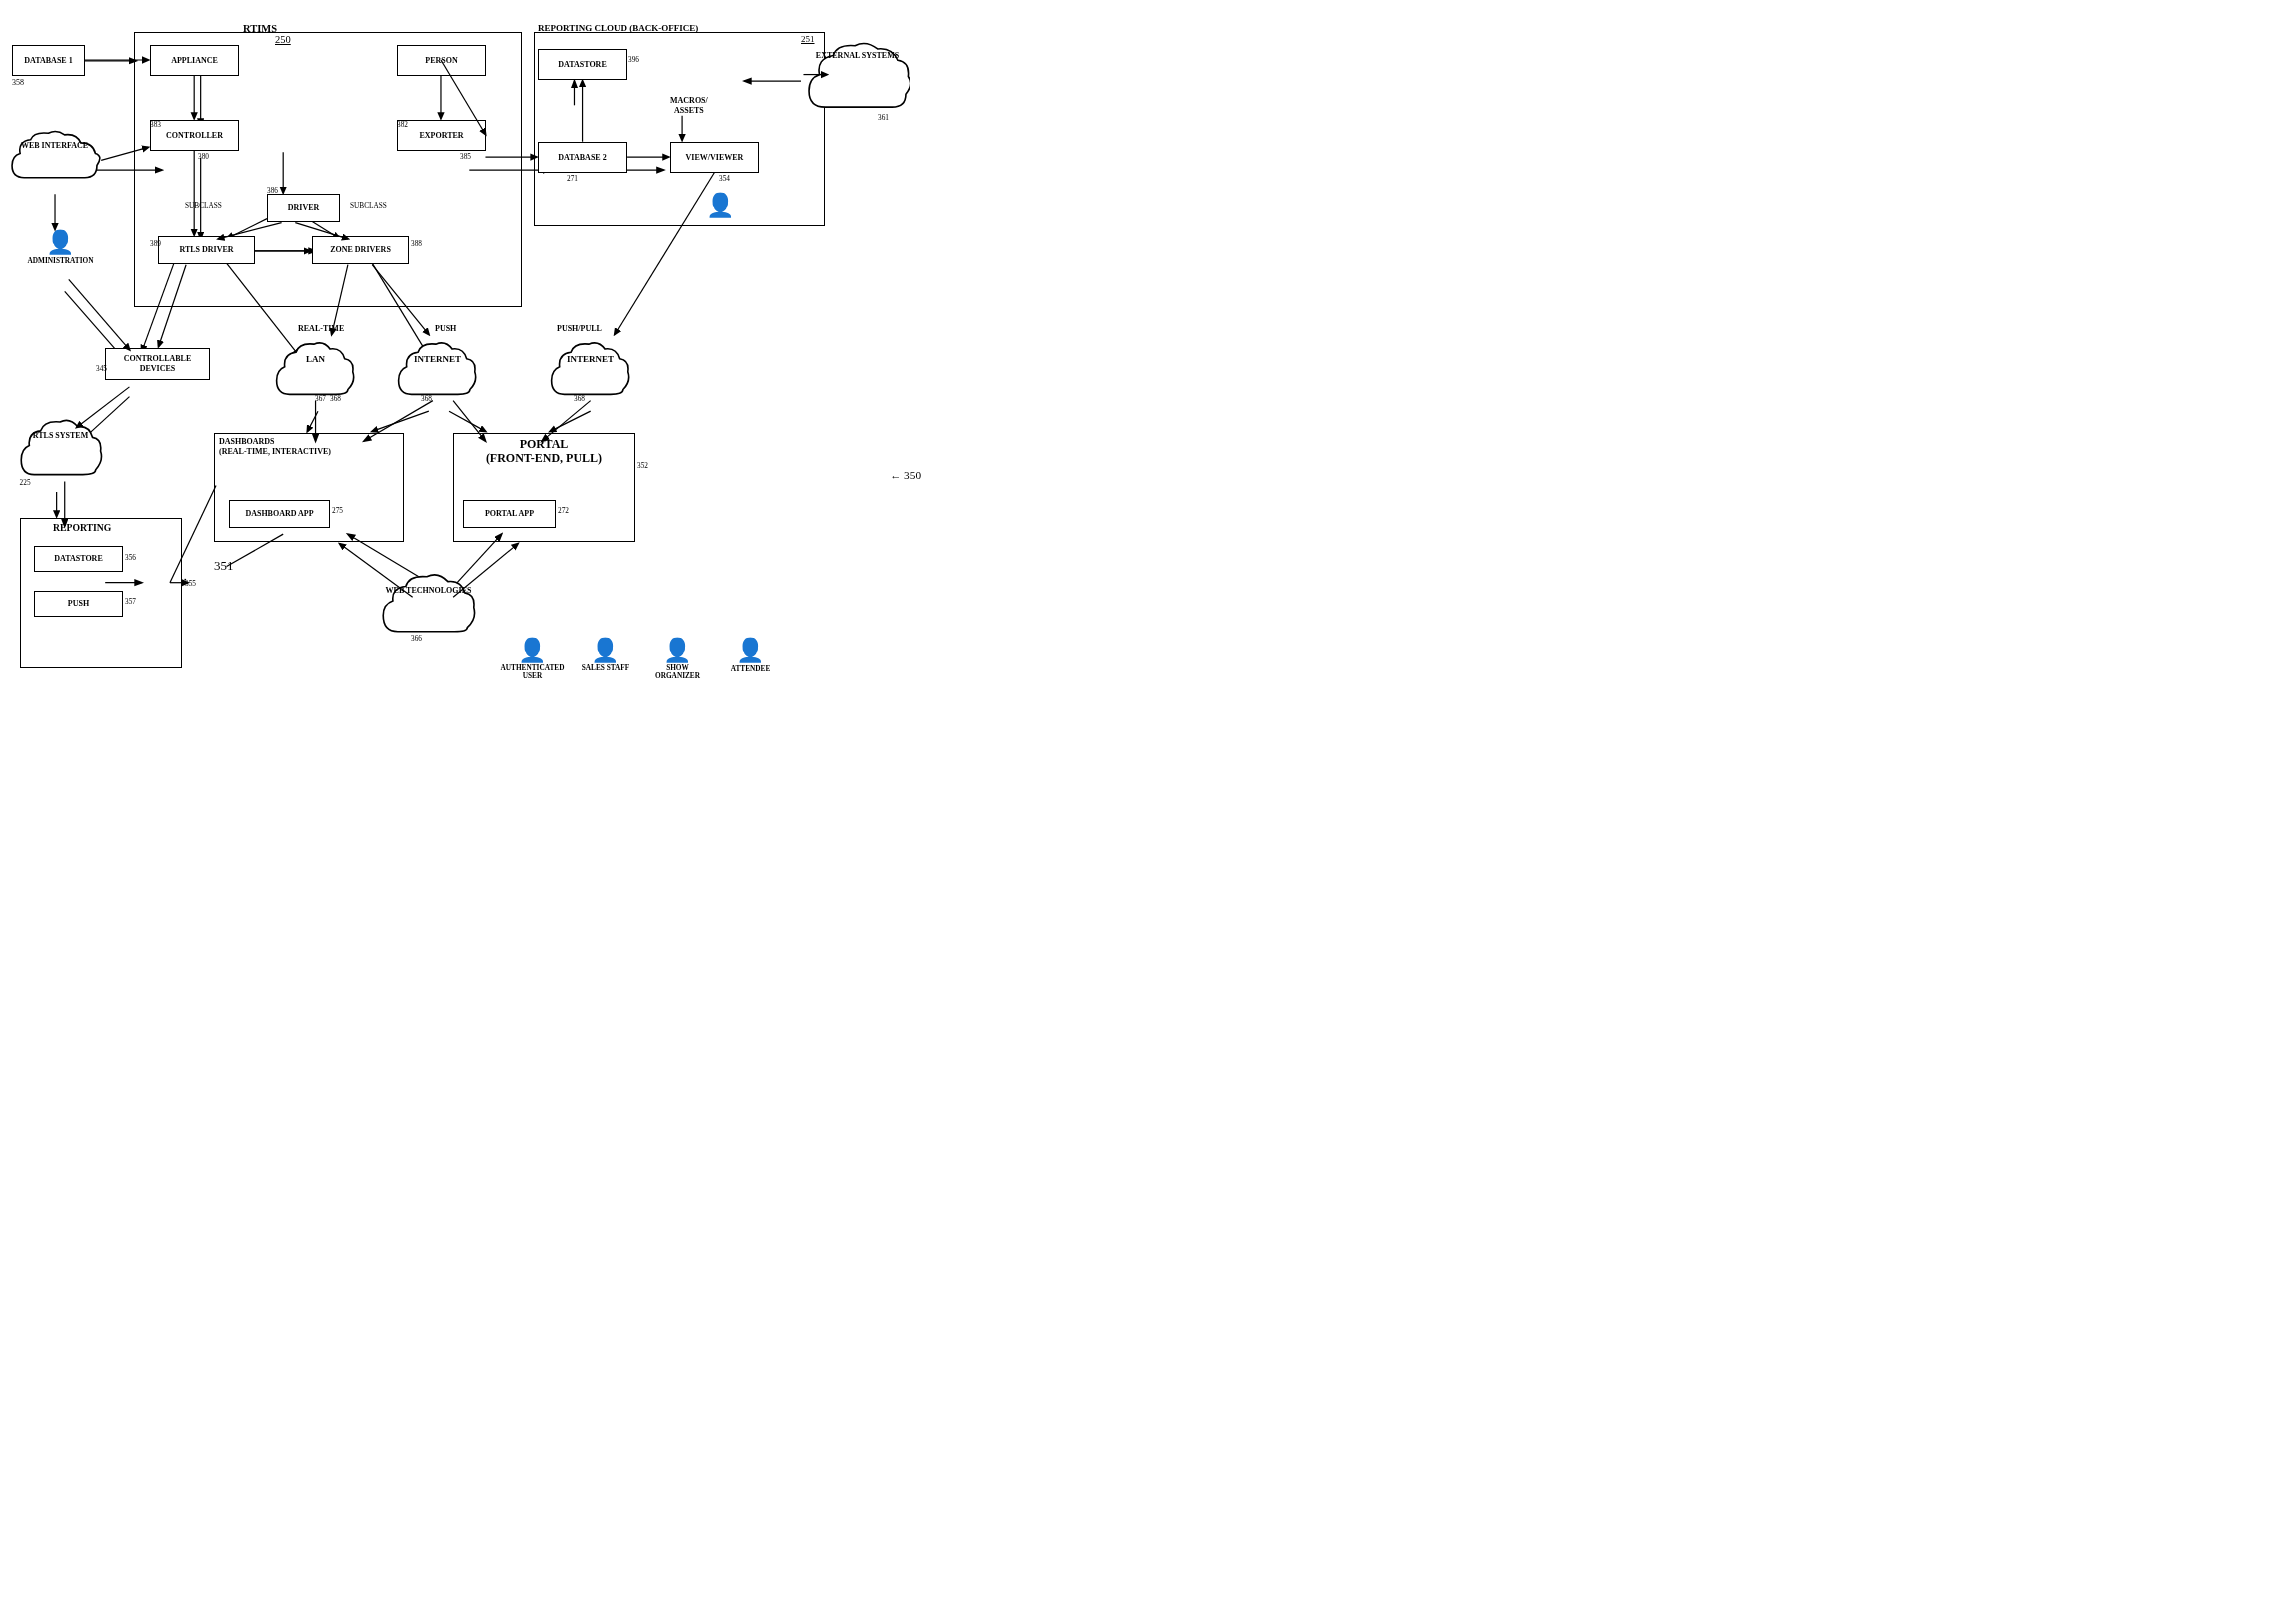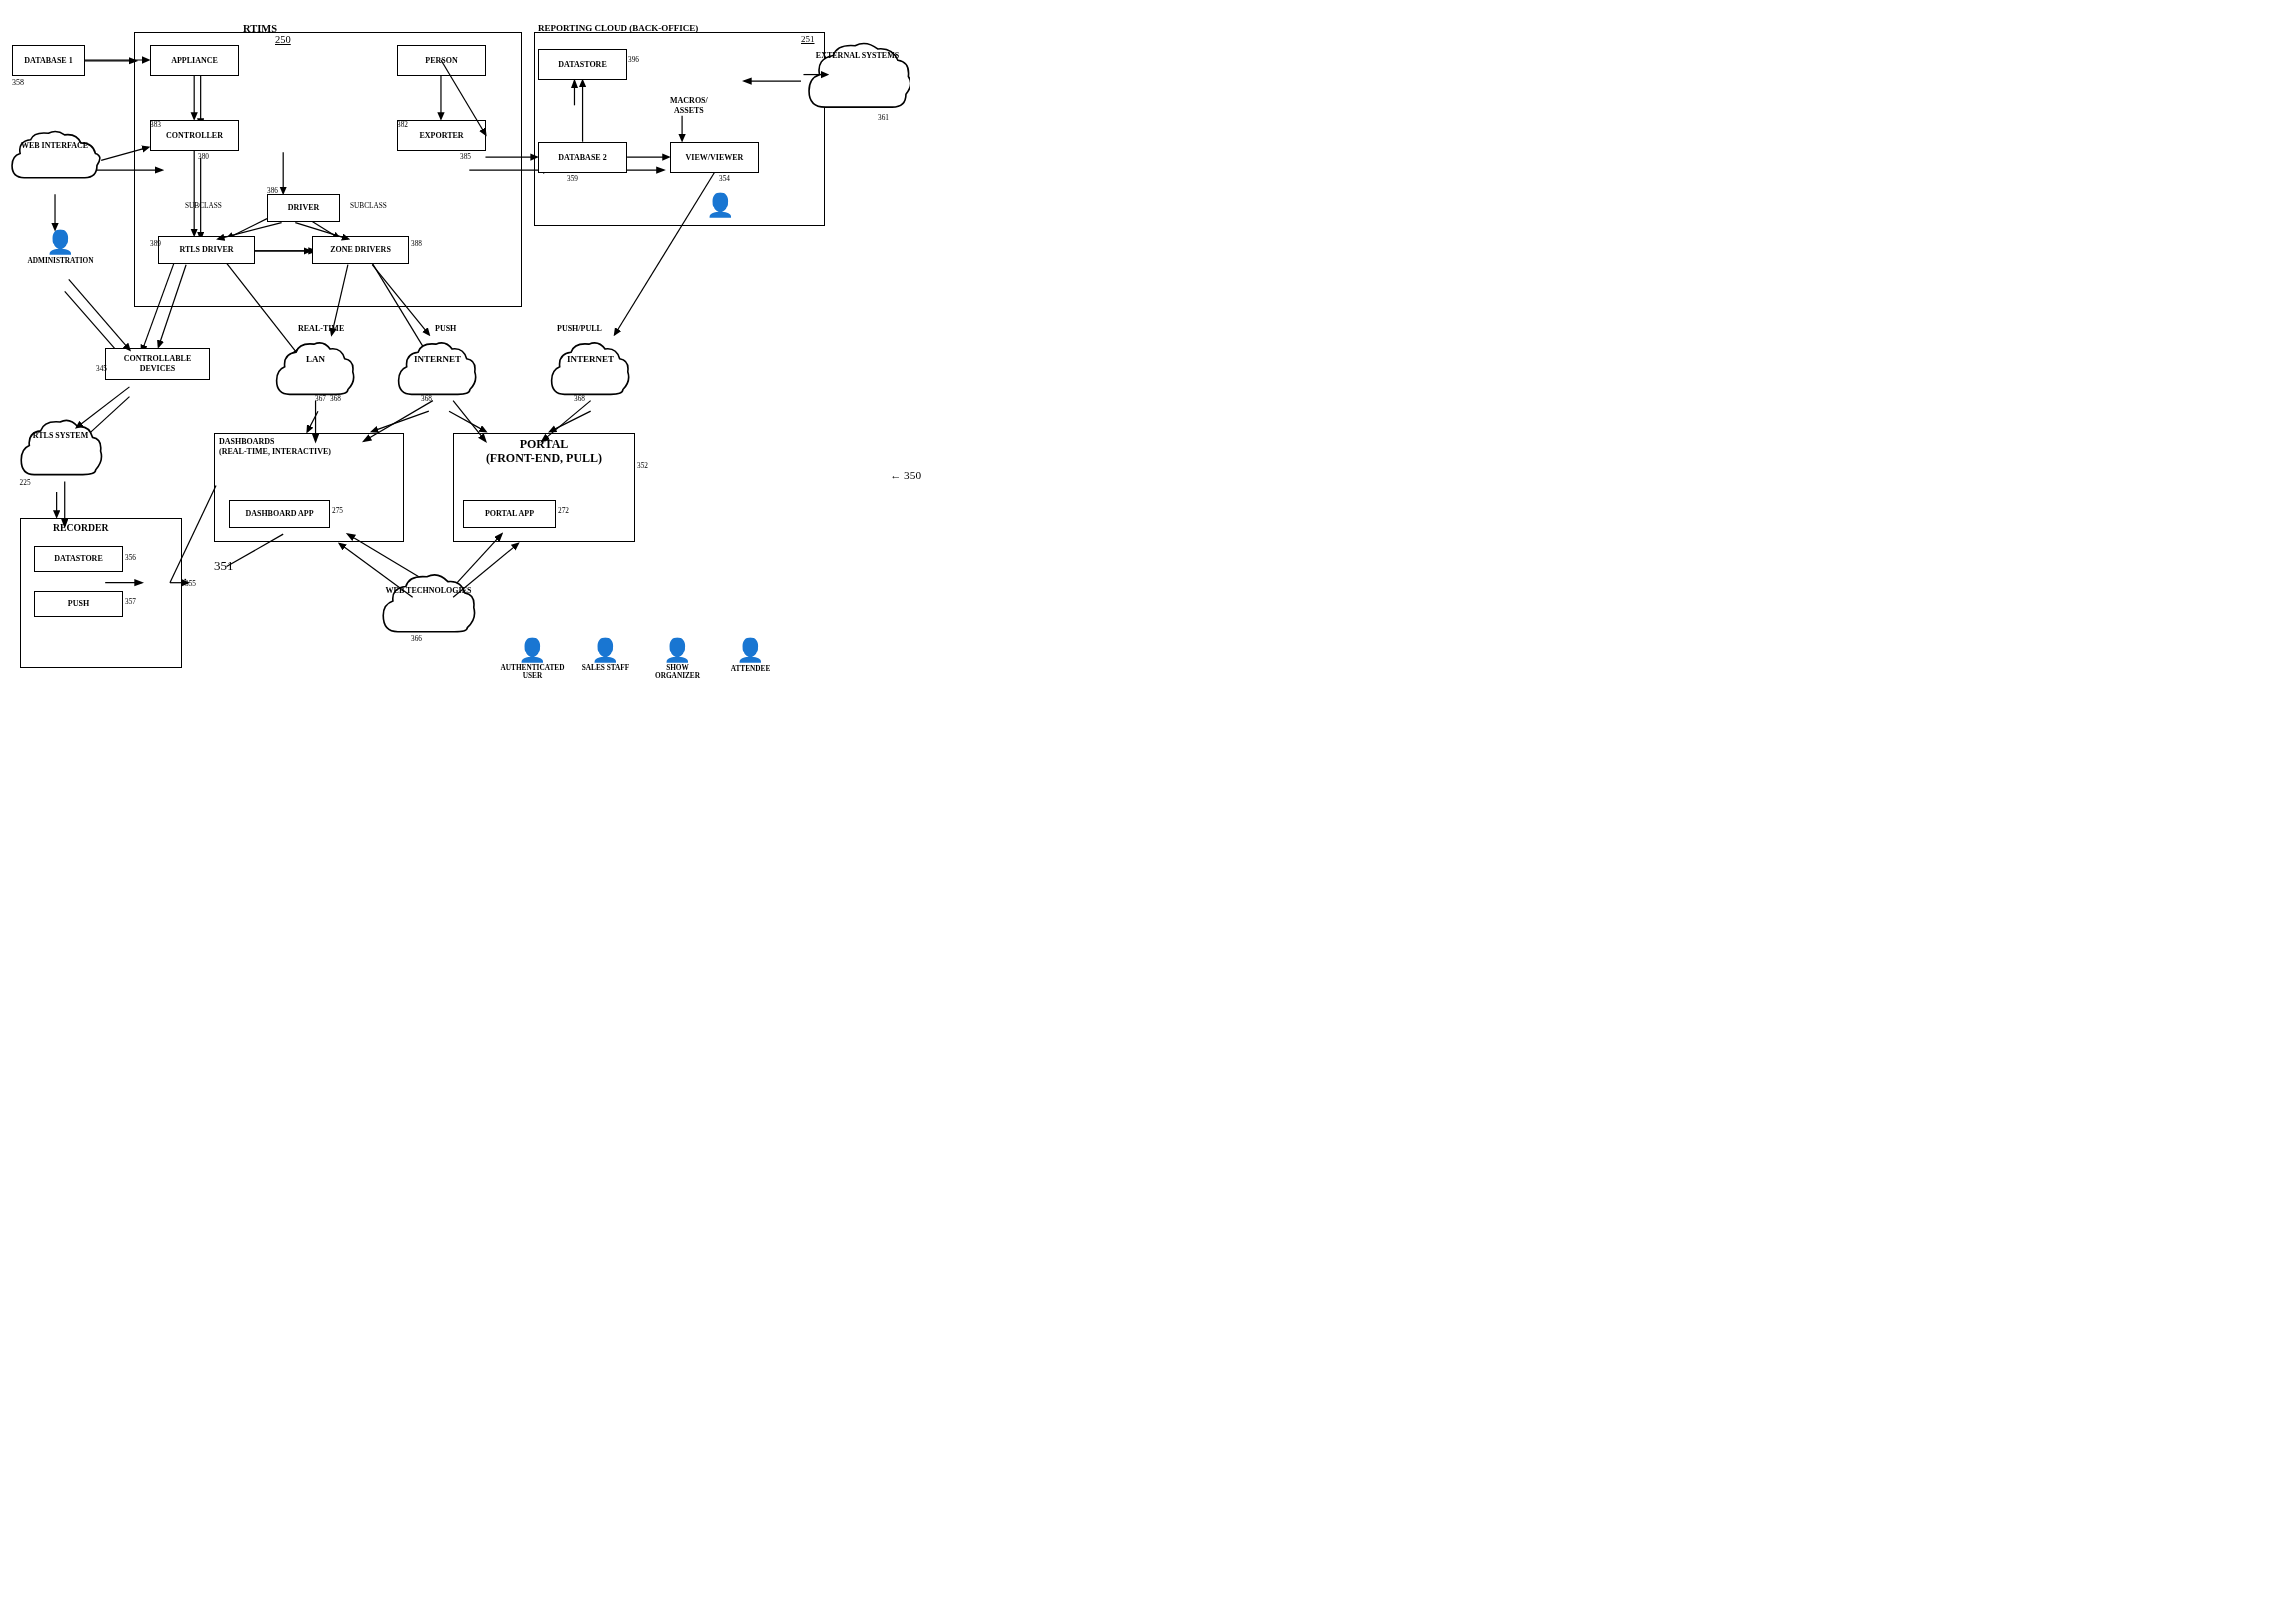--- a/index.html
+++ b/index.html
@@ -136,21 +136,21 @@
   <div class="label label-bold" style="left:243px; top:23px; font-size:10.5px;">RTIMS</div>
   <div class="label" style="left:275px; top:34px; font-size:10.5px; text-decoration:underline;">250</div>
 
   <div class="outer-box" style="left:534px; top:32px; width:291px; height:194px;">
   </div>
   <div class="label label-bold" style="left:538px; top:23px; font-size:9px;">REPORTING CLOUD (BACK-OFFICE)</div>
   <div class="label" style="left:801px; top:34px; font-size:9px; text-decoration:underline;">251</div>
 
   <div class="outer-box" style="left:20px; top:518px; width:162px; height:150px;">
   </div>
-  <div class="label label-bold" style="left:53px; top:522px; font-size:9.7px;">RECORDER</div>
+  <div class="label label-bold" style="left:53px; top:522px; font-size:9.7px;">REPORTING</div>
 
   <div class="outer-box" style="left:214px; top:433px; width:190px; height:109px;">
   </div>
   <div class="label label-bold" style="left:219px; top:437px; font-size:8px; line-height:1.2; text-align:left; width:182px;">DASHBOARDS<br>(REAL-TIME, INTERACTIVE)</div>
 
   <div class="outer-box" style="left:453px; top:433px; width:182px; height:109px;">
   </div>
   <div class="label label-bold" style="left:457px; top:437px; font-size:12px; line-height:1.2; text-align:center; width:174px;">PORTAL<br>(FRONT-END, PULL)</div>
 
   <div class="box" style="left:12px; top:45px; width:73px; height:31px; font-size:8px;">
@@ -192,21 +192,21 @@
   <div class="label" style="left:150px; top:239px; font-size:7.3px;">389</div>
 
   <div class="box" style="left:312px; top:236px; width:97px; height:28px; font-size:8px;">
     <span>ZONE DRIVERS</span>
   </div>
   <div class="label" style="left:411px; top:239px; font-size:7.3px;">388</div>
 
   <div class="box" style="left:538px; top:142px; width:89px; height:31px; font-size:8px;">
     <span>DATABASE 2</span>
   </div>
-  <div class="label" style="left:567px; top:174px; font-size:7.3px;">359</div>
+  <div class="label" style="left:567px; top:174px; font-size:7.3px;">271</div>
 
   <div class="box" style="left:538px; top:49px; width:89px; height:31px; font-size:8px;">
     <span>DATASTORE</span>
   </div>
   <div class="label" style="left:628px; top:55px; font-size:7.3px;">396</div>
 
   <div class="box" style="left:670px; top:142px; width:89px; height:31px; font-size:8px;">
     <span>VIEW/VIEWER</span>
   </div>
   <div class="label" style="left:719px; top:174px; font-size:7.3px;">354</div>

